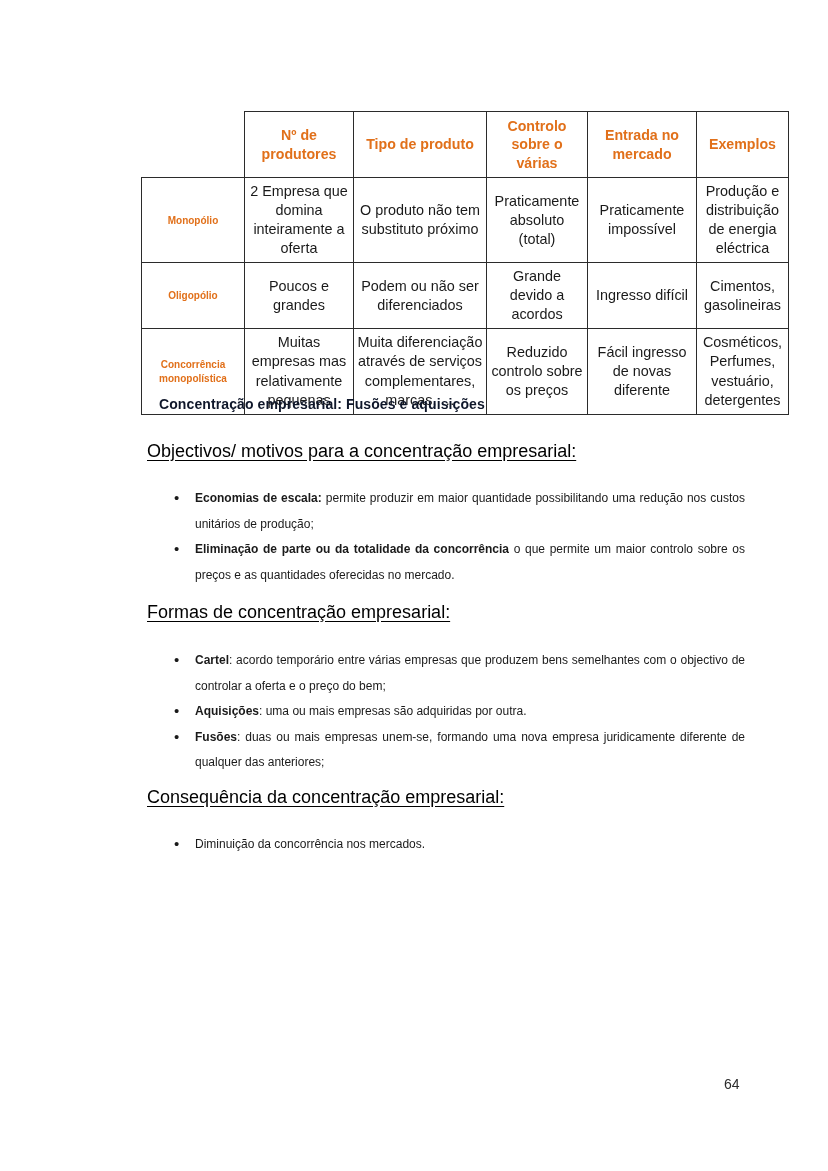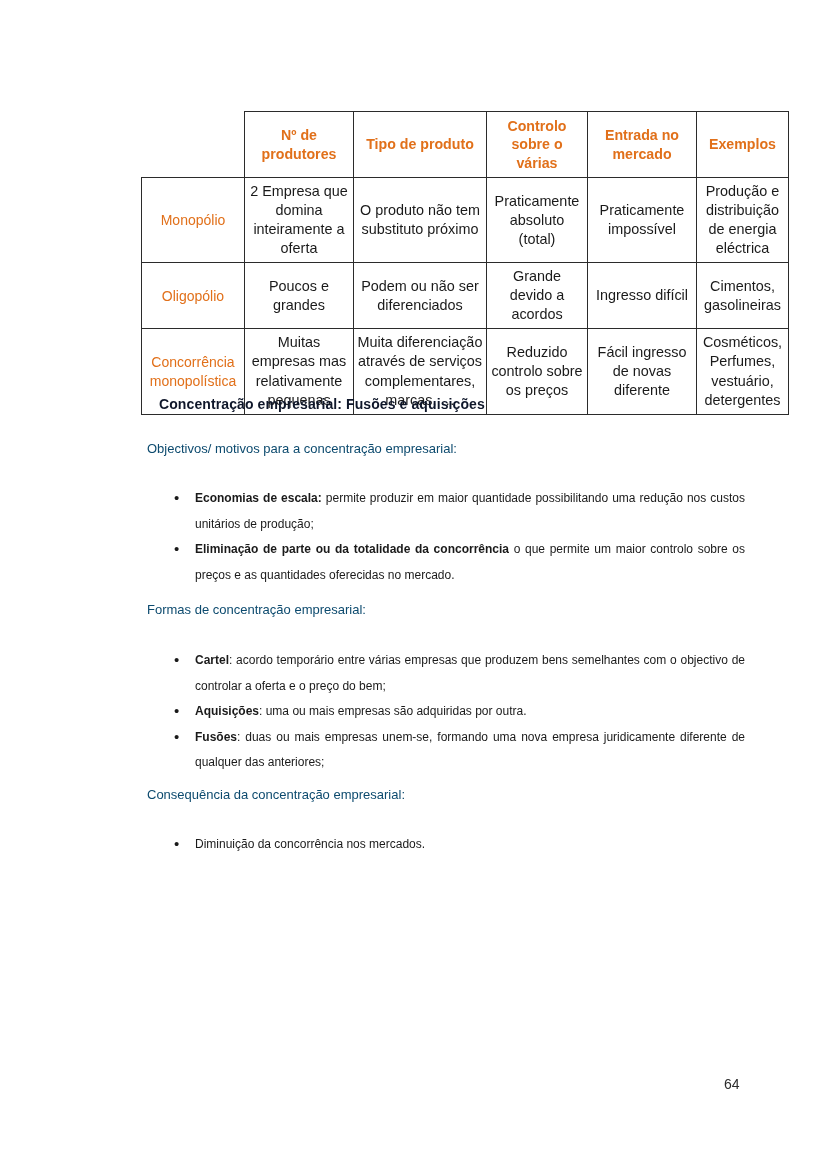--- a/index.html
+++ b/index.html
@@ -34,22 +34,22 @@
     border: 1.3px solid #2b2b2b;
     text-align: center;
     vertical-align: middle;
     font-size: 14.4px;
     line-height: 1.32;
     padding: 4px 3px;
     color: #1a1a1a;
   }
   .market-table td.row-head {
     color: #E1701A;
-    font-weight: normal;
-    font-size: 14px;
+    font-weight: bold;
+    font-size: 10px;
   }
   .market-table th {
     border: 1.3px solid #2b2b2b;
     color: #E1701A;
     font-weight: bold;
     font-size: 14.2px;
     line-height: 1.3;
     padding: 5px 3px;
     vertical-align: middle;
     text-align: center;
@@ -71,22 +71,23 @@
     position: absolute;
     left: 128px;
     font-size: 14px;
     font-weight: bold;
     color: #0f172a;
     letter-spacing: 0.1px;
   }
   .underlined-lead {
     position: absolute;
     left: 116px;
-    font-size: 13px;
-    color: #0c4a6e;
+    font-size: 18px;
+    color: #000000;
+    text-decoration: underline;
     text-underline-offset: 3px;
   }
   .bullet-list {
     position: absolute;
     left: 116px;
     width: 598px;
     margin: 0;
     padding: 0;
     list-style: none;
   }

